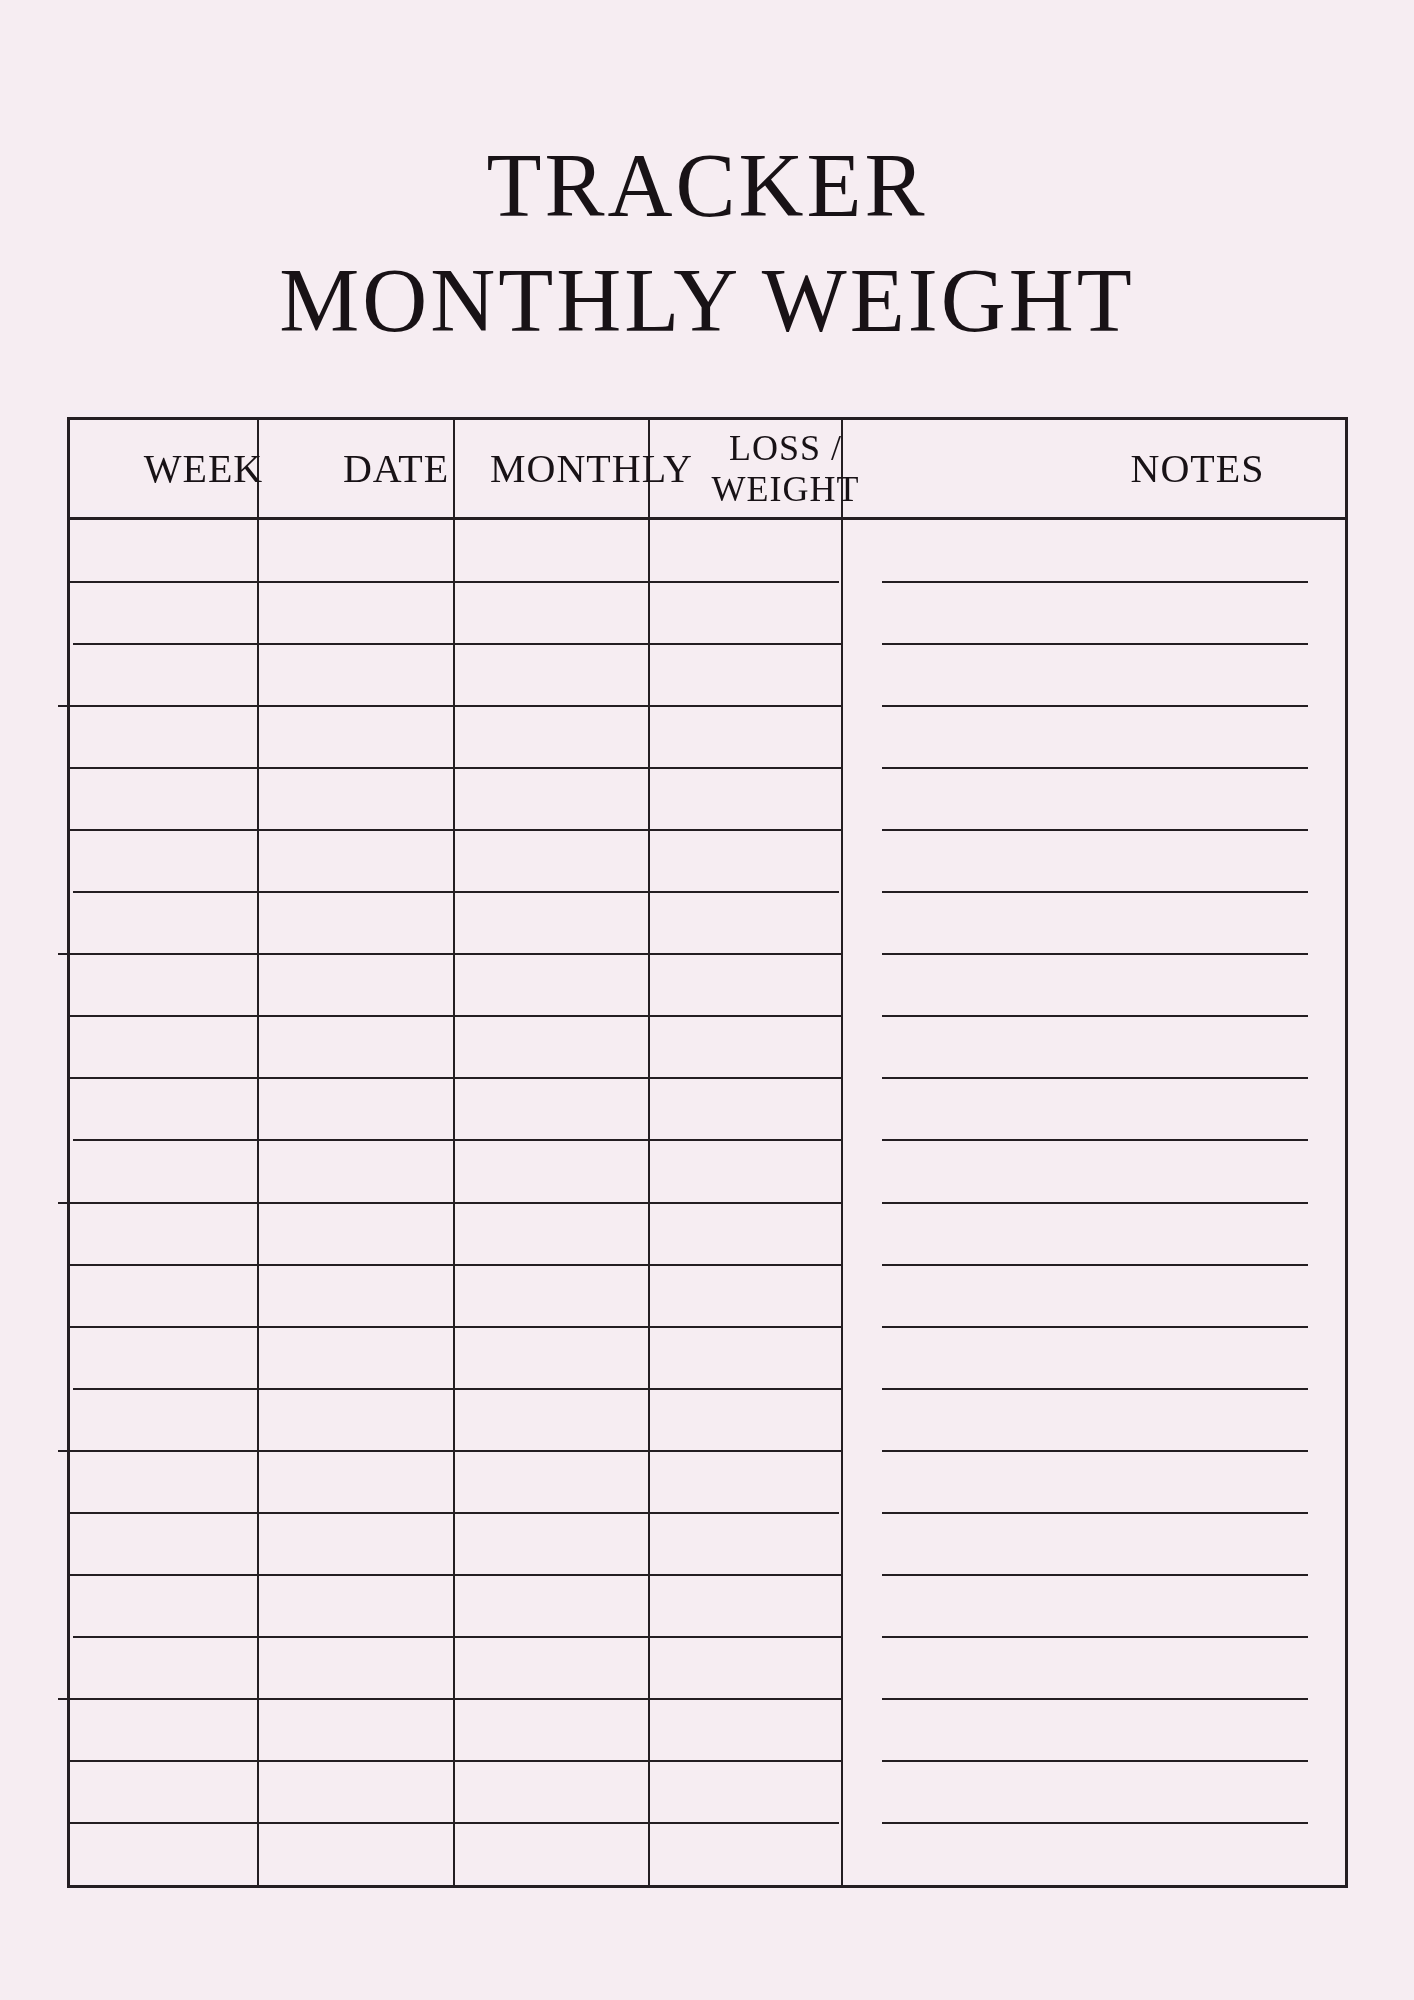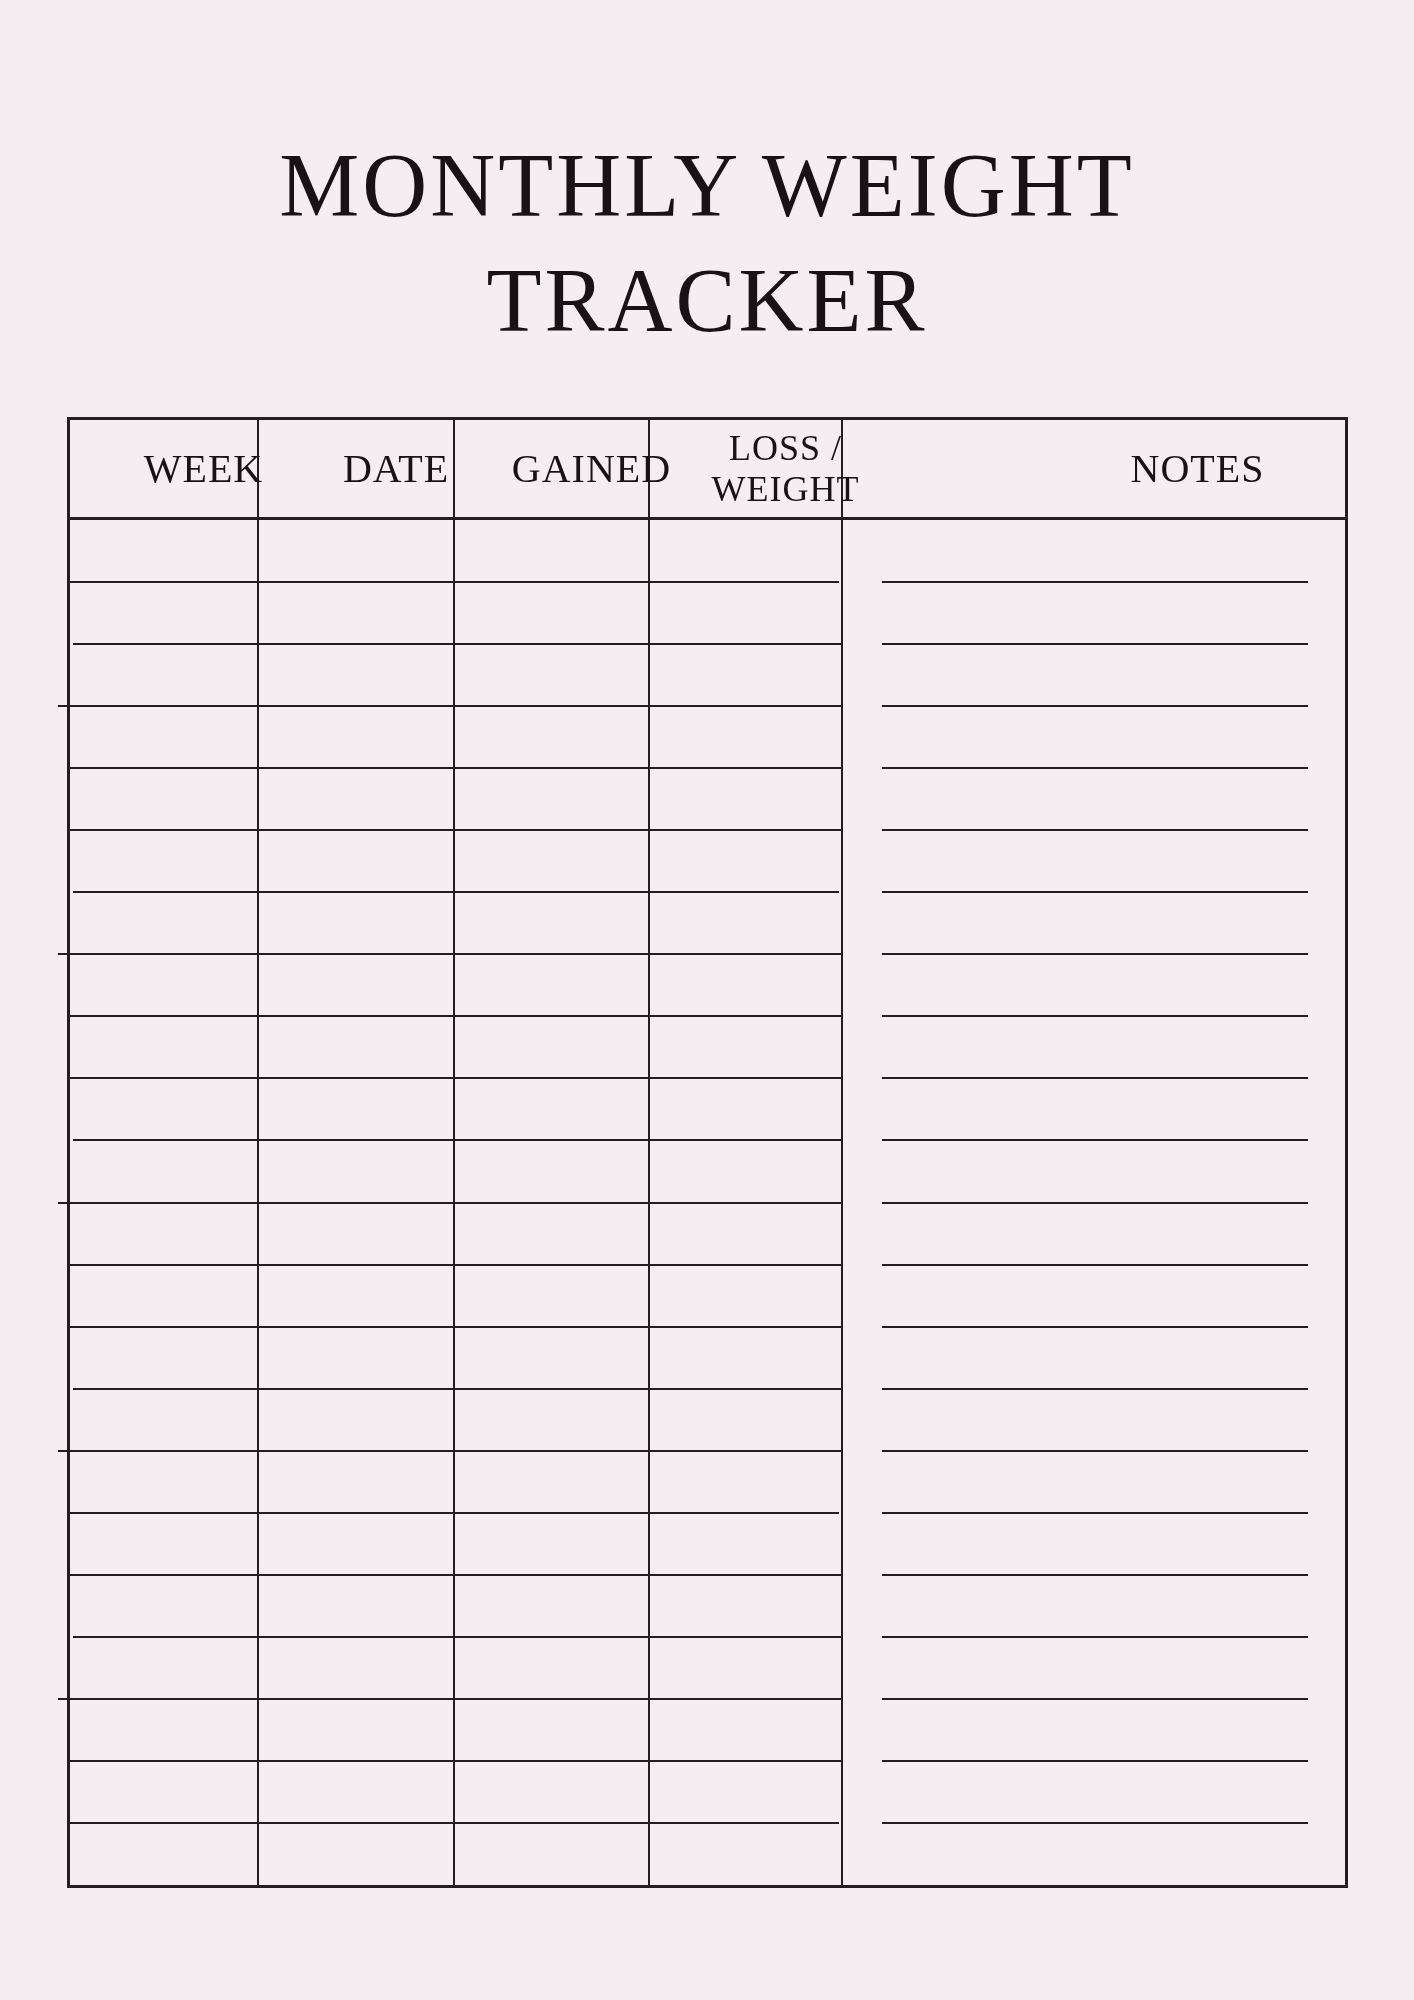--- a/index.html
+++ b/index.html
@@ -60,36 +60,36 @@
   .notes-line{
     position:absolute;height:2px;background:var(--line);
   }
 </style>
 </head>
 <body>
 
 <div class="page">
 
   <div class="title">
+    <div>TRACKER</div>
     <div>MONTHLY WEIGHT</div>
-    <div>TRACKER</div>
   </div>
 
   <div class="tracker-table">
 
     <div class="vline" style="left:187px"></div>
     <div class="vline" style="left:383px"></div>
     <div class="vline" style="left:578px"></div>
     <div class="vline" style="left:771px"></div>
 
     <div class="header-sep"></div>
 
     <div class="hcell" style="left:0px;width:187px">WEEK</div>
     <div class="hcell" style="left:189px;width:194px">DATE</div>
-    <div class="hcell" style="left:385px;width:193px">GAINED</div>
+    <div class="hcell" style="left:385px;width:193px">MONTHLY</div>
     <div class="hcell small" style="left:580px;width:191px">
       <div class="wrapbox">LOSS / WEIGHT</div>
     </div>
     <div class="hcell" style="left:796px;width:583px">NOTES</div>
 
     <div id="rows-layer">
         <div class="row-line" style="top: 161px; left: 0px; width: 769px;"></div>
         <div class="notes-line" style="top: 161px; left: 812px; width: 426px;"></div>
         <div class="row-line" style="top: 223px; left: 3px; width: 770px;"></div>
         <div class="notes-line" style="top: 223px; left: 812px; width: 426px;"></div>

